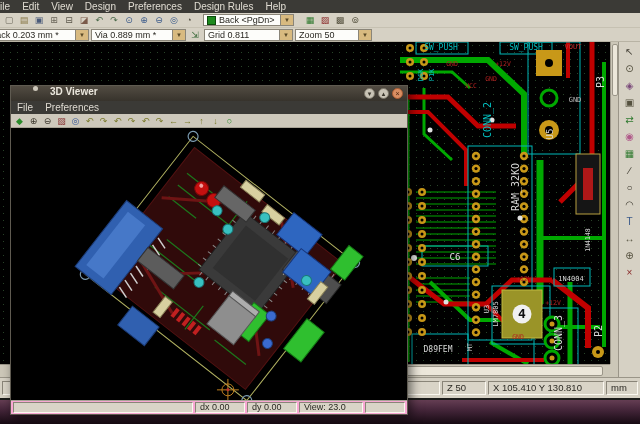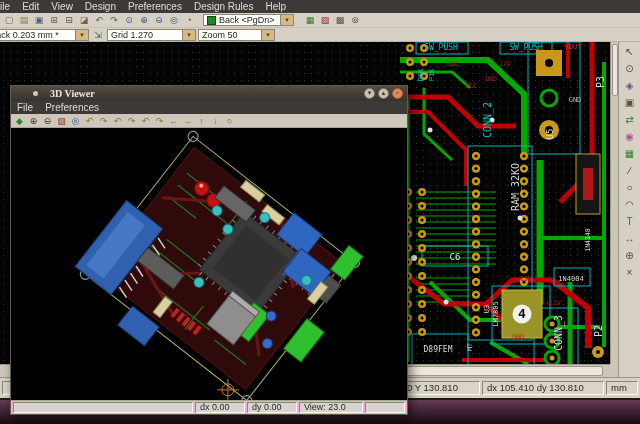--- a/index.html
+++ b/index.html
@@ -71,21 +71,21 @@
   .sfield { height:14px; border:1px solid; border-color:#8a8578 #fbf8f0 #fbf8f0 #8a8578;
     background:#d9d4c7; font-size:9.5px; line-height:12px; color:#2a2822;
     padding:0 4px; margin:0 1px; white-space:nowrap; flex:0 0 auto; overflow:hidden; }
   .sfield.grow { flex:1 1 auto; }
 
   
   #viewer3d { position:absolute; left:10px; top:85px; width:398px; height:330px;
     background:#cdc8bb; border:1px solid #5f5b51;
     box-shadow:3px 4px 10px rgba(0,0,0,.55); }
   .v3d-title { height:15px; background:linear-gradient(#524c42,#37332c);
-    display:flex; align-items:center; position:relative;font-family:Liberation Serif, serif; }
+    display:flex; position:relative; }
   .v3d-title .win-dot { width:5px; height:5px; border-radius:50%;
     background:#cdc8bb; margin-left:22px; }
   .v3d-title .title-text { font-size:10px; font-weight:bold; color:#ece8de;
     margin-left:12px; }
   .winbtns { position:absolute; right:4px; top:2px; display:flex; gap:3px; }
   .winbtn { width:11px; height:11px; border-radius:50%; background:#c9c4b6;
     border:1px solid #7a7568; font-size:7px; line-height:9px; color:#3a362c;
     display:flex; align-items:center; justify-content:center; }
   .winbtn.close { background:#d98e62; border-color:#a85a32; color:#4a2410; }
   .v3d-menu { height:13px; background:#3b3a36; display:flex; align-items:center; }
@@ -180,25 +180,29 @@
           <span class="glyph" style="color: rgb(85, 81, 63);">⊚</span>
         </span>
       </span>
   </div>
 
   <div class="toolbar2">
     <span class="combo" style="margin-left:-16px;">
       <span class="combo-field" style="width:92px;">Track 0.203 mm *</span>
       <span class="combo-drop">▼</span>
     </span>
+    <span class="combo">
+      <span class="combo-field" style="width:82px;">Via 0.889 mm *</span>
+      <span class="combo-drop">▼</span>
+    </span>
     <span class="tbtn">
       <span class="glyph" style="color:#3a6a3a;">⇲</span>
     </span>
     <span class="combo">
-      <span class="combo-field" style="width:76px;">Grid 1.270</span>
+      <span class="combo-field" style="width:76px;">Grid 0.811</span>
       <span class="combo-drop">▼</span>
     </span>
     <span class="combo">
       <span class="combo-field" style="width:64px;">Zoom 50</span>
       <span class="combo-drop">▼</span>
     </span>
   </div>
 
   <div id="canvas">
     <svg id="pcb-svg" width="610" height="322" viewBox="0 0 610 322">
@@ -493,21 +497,20 @@
         <span class="tbtn">
           <span class="glyph" style="color: rgb(138, 42, 42);">×</span>
         </span>
       </span>
   </div>
 
   <div id="main-status">
     <span class="sfield grow"></span>
     <span class="sfield" style="width:44px;">Z 50</span>
     <span class="sfield" style="width:116px;">X 105.410 Y 130.810</span>
-    <span class="sfield" style="width:122px;">dx 105.410 dy 130.810</span>
     <span class="sfield" style="width:32px;">mm</span>
   </div>
 </div>
 
 <div id="viewer3d">
   <div class="v3d-title">
     <span class="win-dot"></span>
     <span class="title-text">3D Viewer</span>
     <span class="winbtns">
       <span class="winbtn">▾</span>

